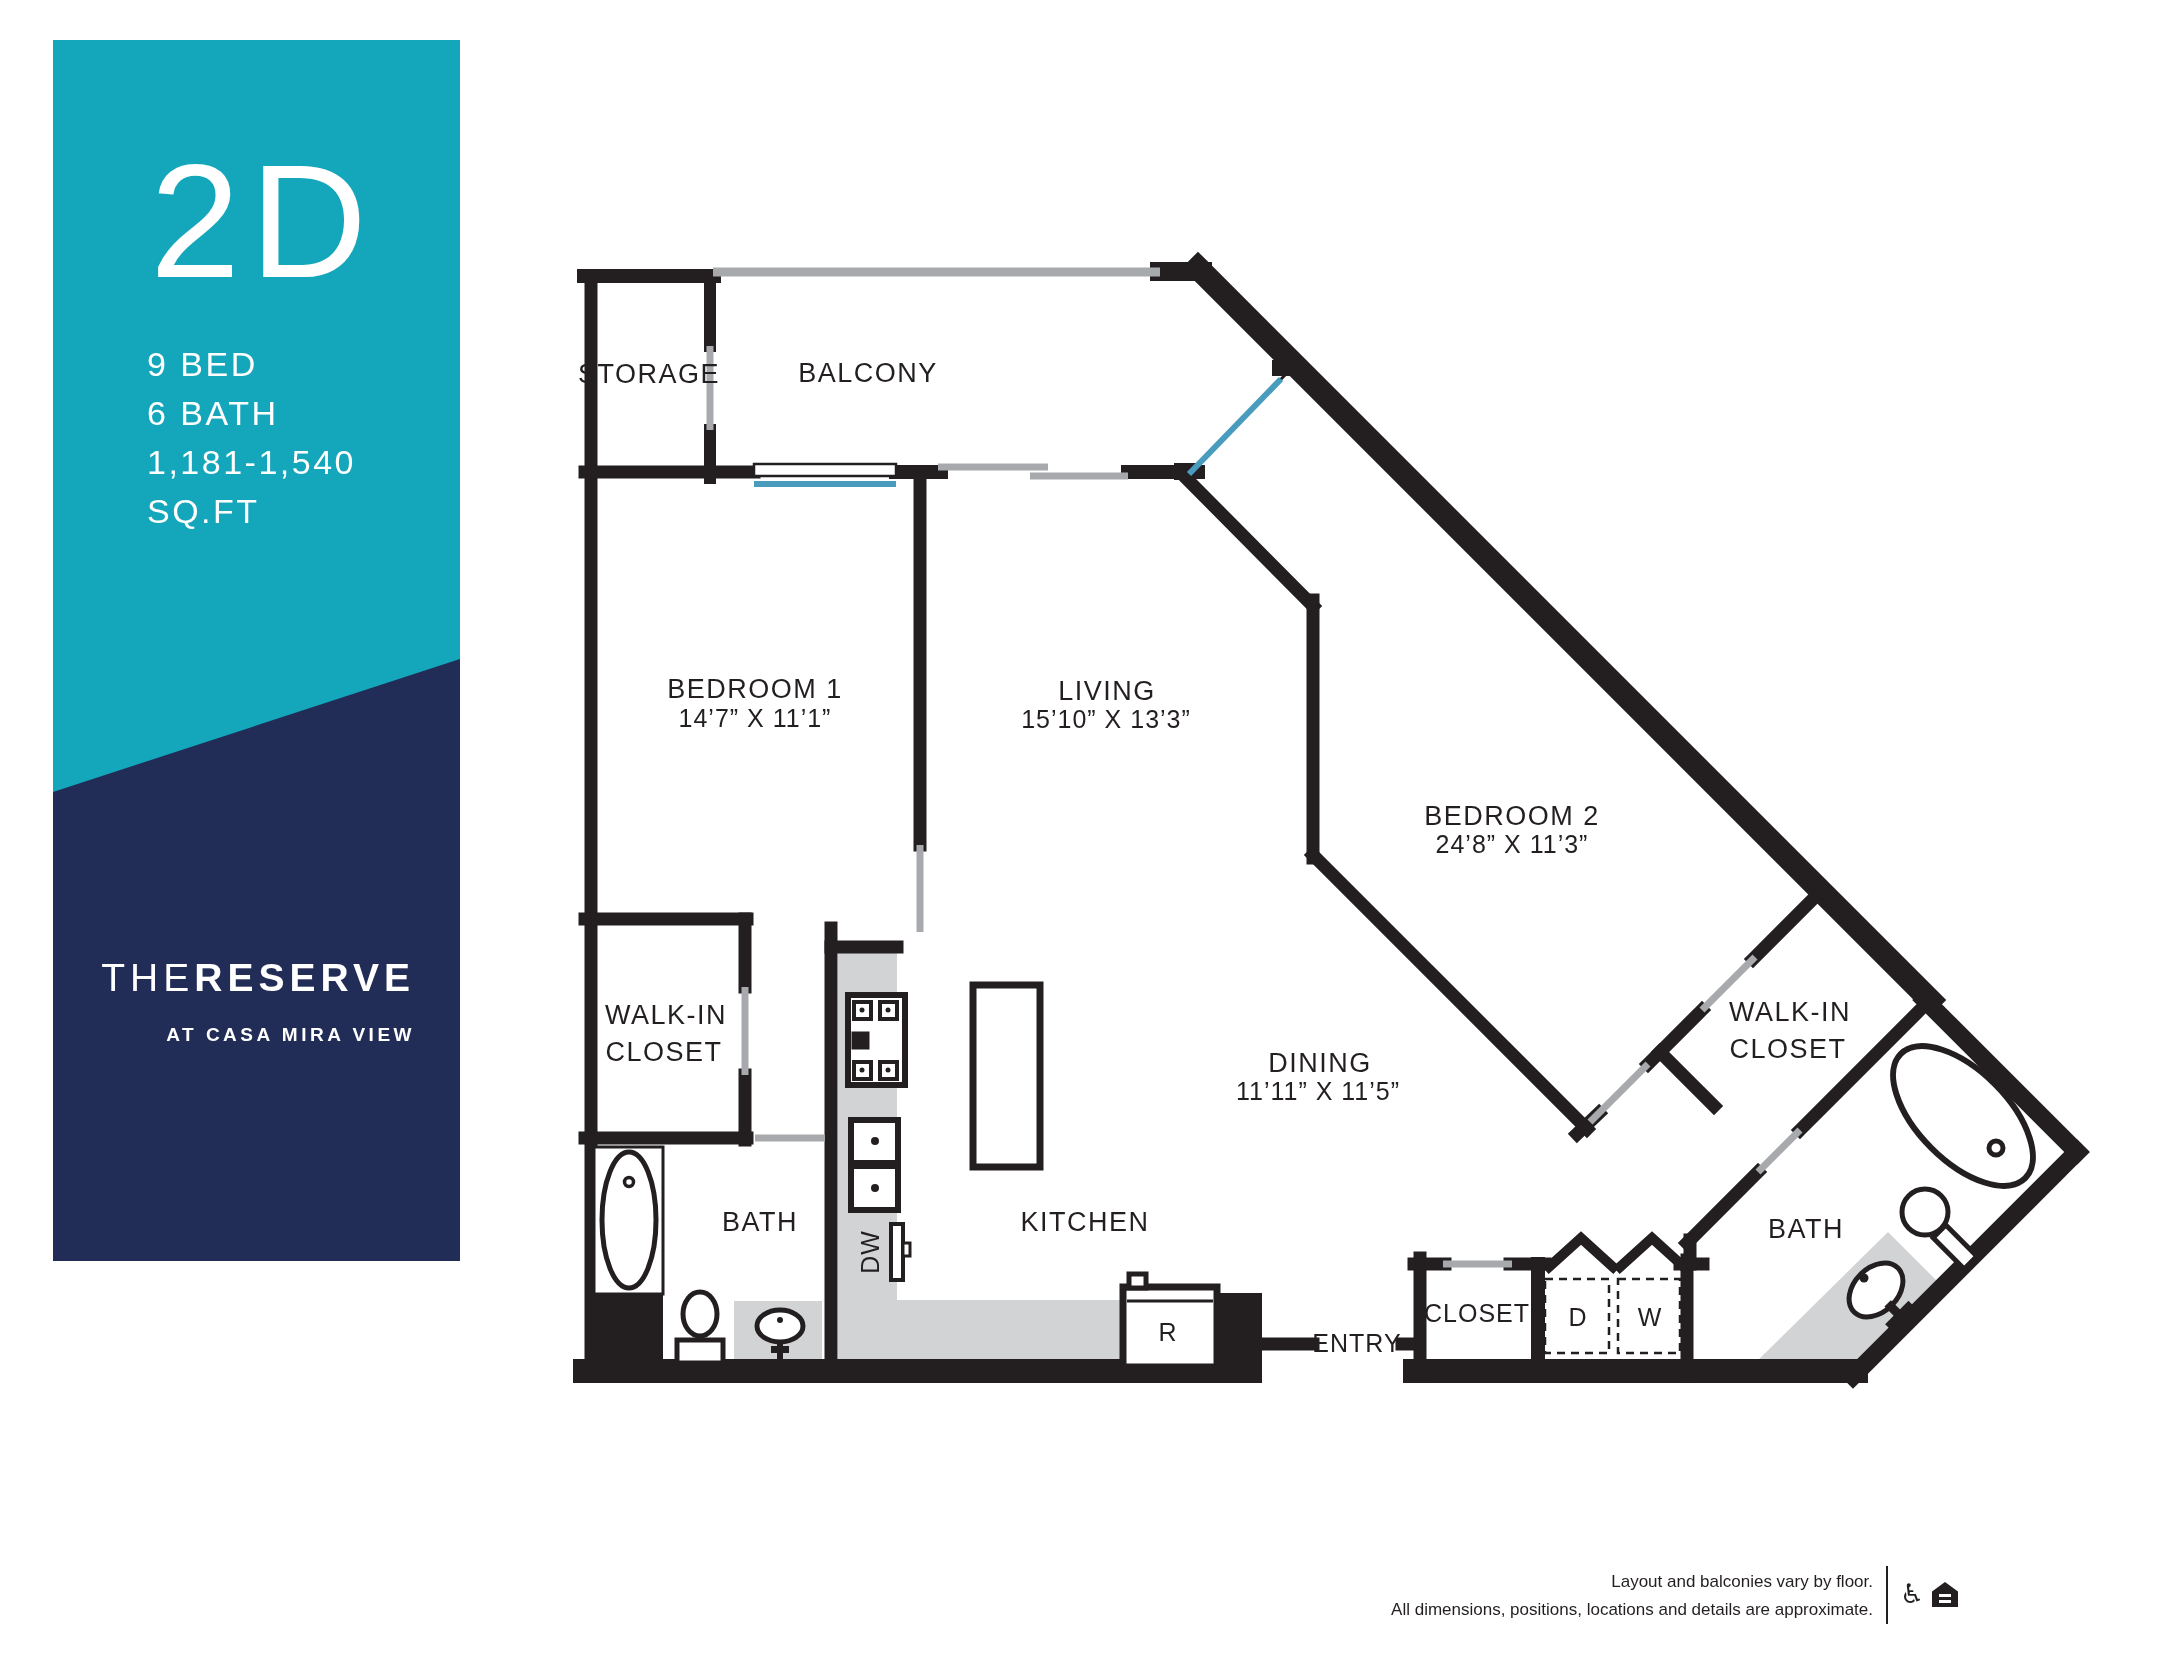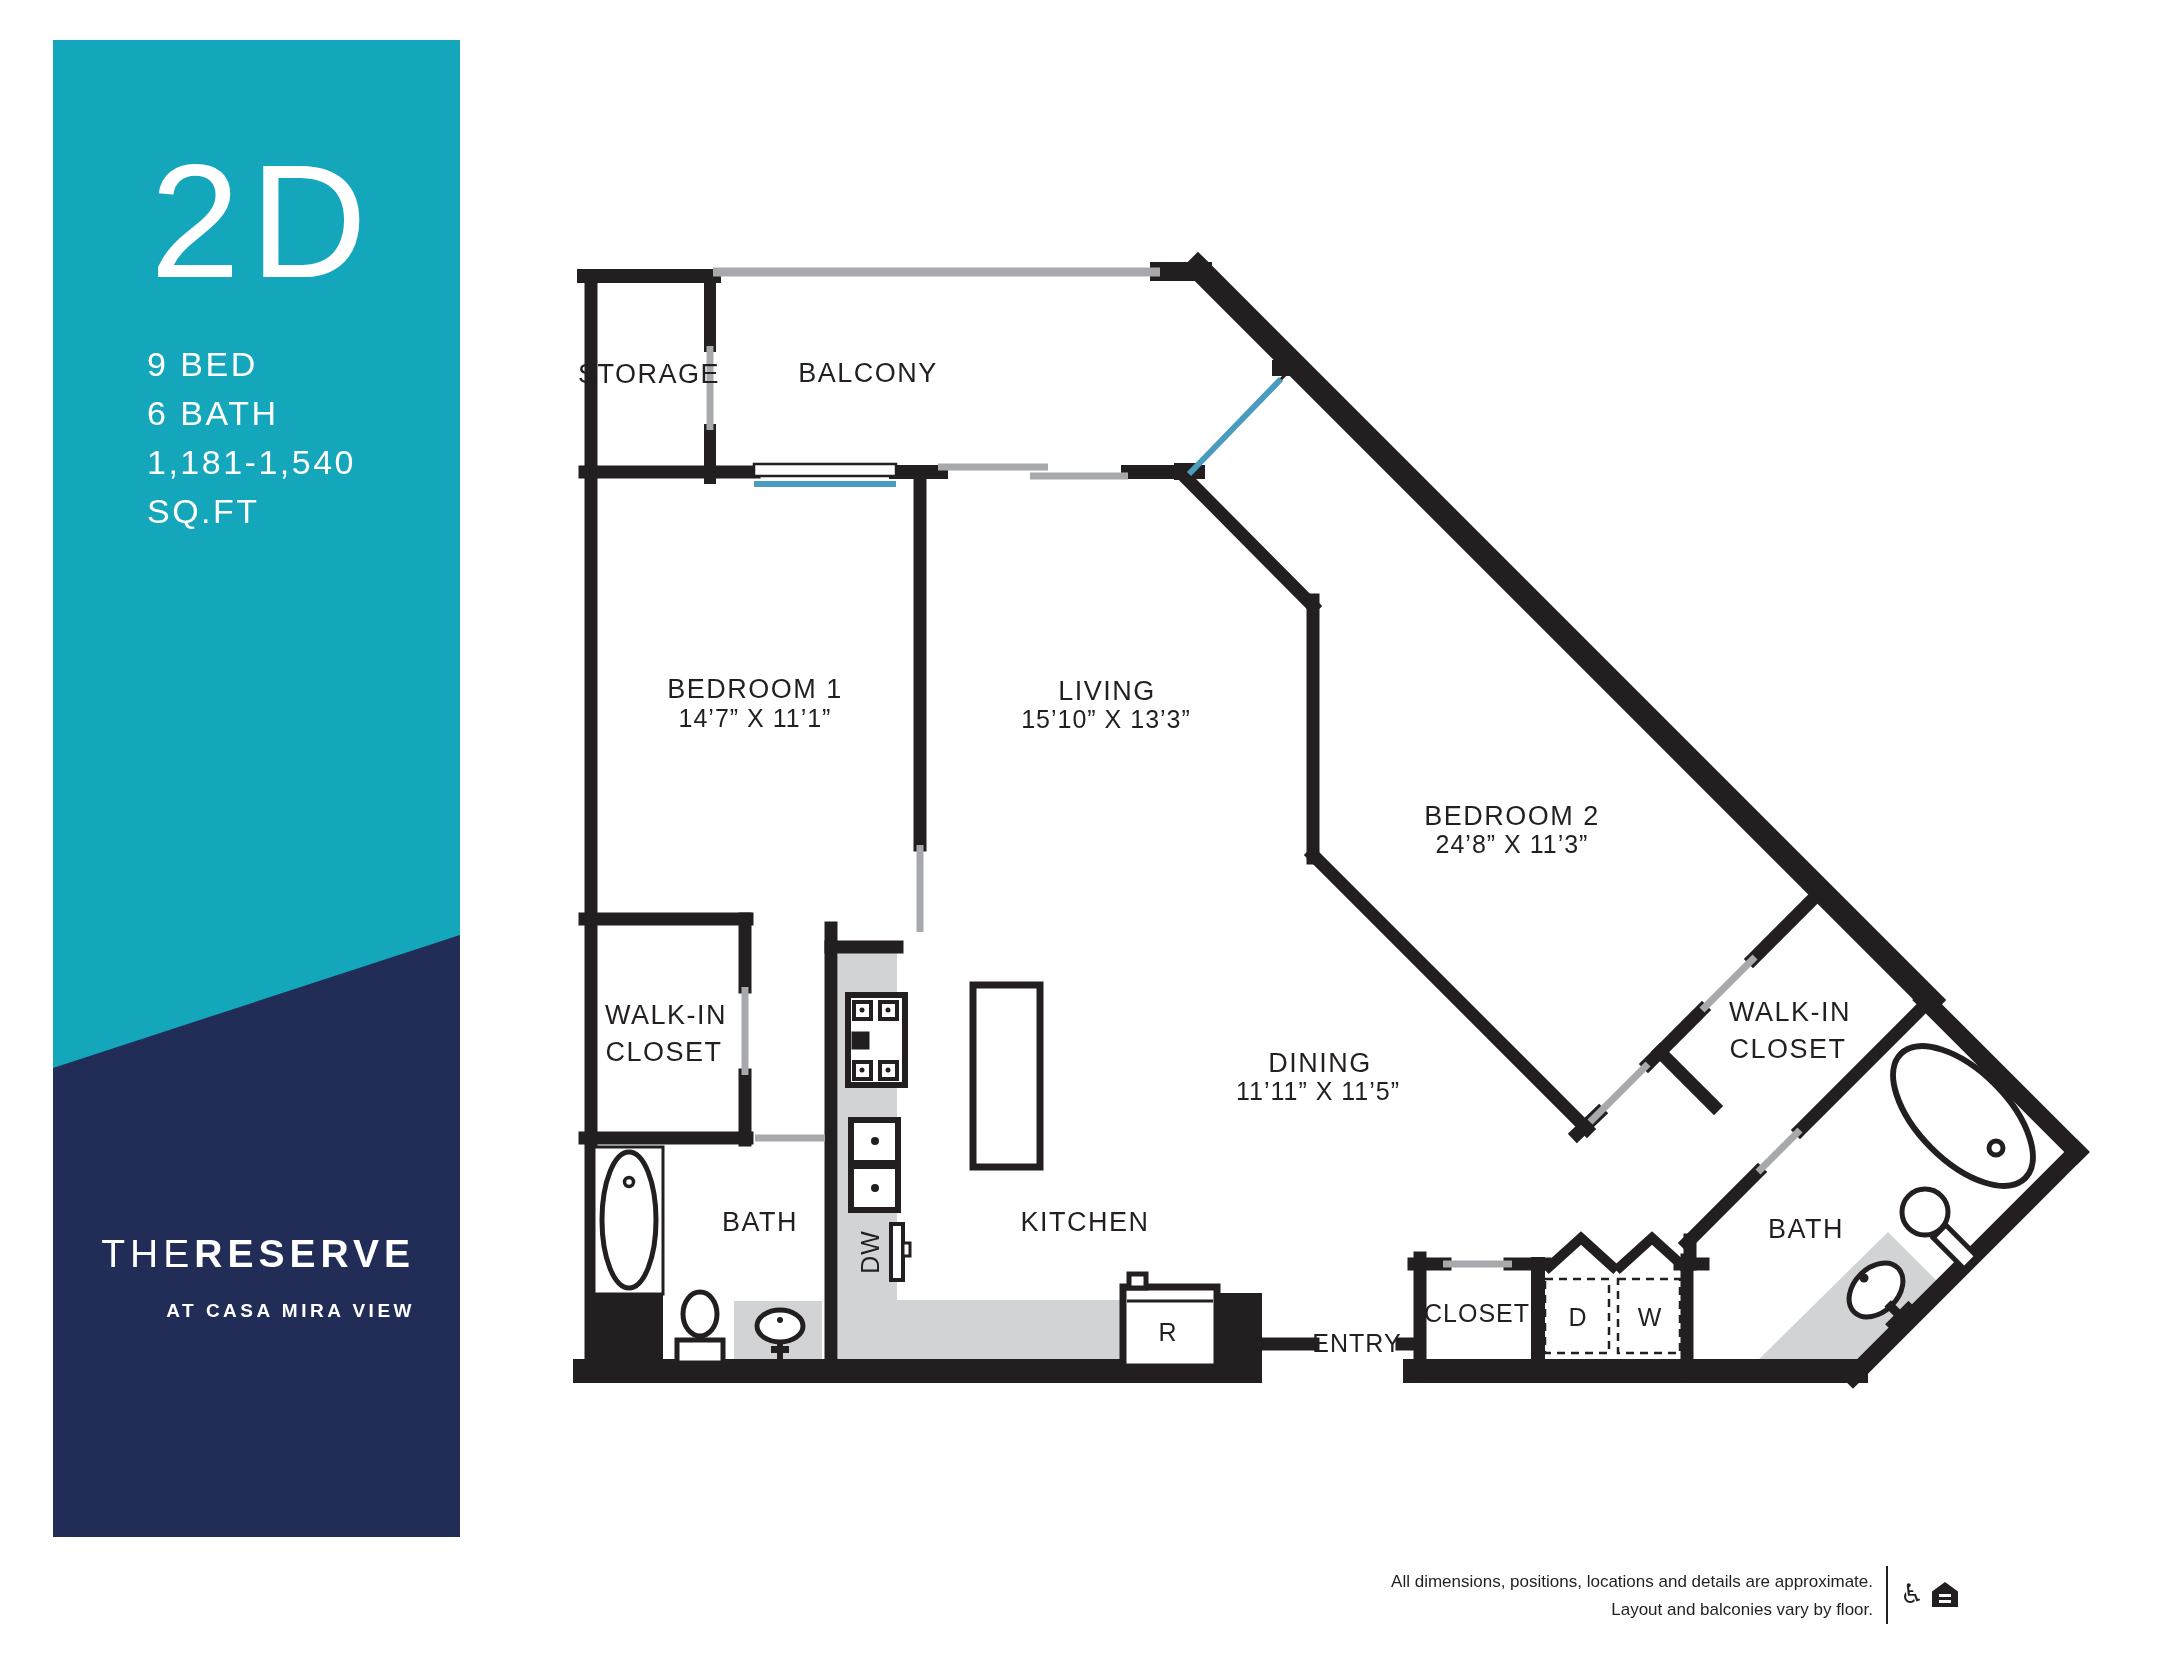--- a/index.html
+++ b/index.html
@@ -1,20 +1,20 @@
 <!DOCTYPE html>
 <html><head>
 <meta charset="utf-8">
 <style>
   html,body{margin:0;padding:0;background:#ffffff;}
   body{width:2163px;height:1663px;position:relative;font-family:"Liberation Sans",sans-serif;-webkit-font-smoothing:antialiased;}
   .page{position:absolute;inset:0;background:#fff;overflow:hidden;}
 
   
-  .sidebar{position:absolute;left:53px;top:40px;width:407px;height:1497px;background:#14a6ba;overflow:hidden;}
+  .sidebar{position:absolute;left:53px;top:40px;width:407px;height:1221px;background:#14a6ba;overflow:hidden;}
   .sidebar .navy{position:absolute;left:0;bottom:0;width:100%;height:602px;background:#212c57;
     clip-path:polygon(0 133px,407px 0,407px 602px,0 602px);}
   .plan-code{position:absolute;left:97px;top:100px;color:#fff;font-size:162px;font-weight:300;letter-spacing:10px;line-height:1;}
   .spec-list{position:absolute;left:94px;top:300px;color:#fff;font-weight:300;font-size:34px;letter-spacing:2.5px;line-height:49px;white-space:nowrap;}
   .brand{position:absolute;right:45px;bottom:215px;text-align:right;color:#fff;white-space:nowrap;}
   .brand .line1{font-size:39px;letter-spacing:5px;}
   .brand .the{font-weight:400;}
   .brand .reserve{font-weight:bold;}
   .brand .line2{font-size:19px;font-weight:bold;letter-spacing:3.5px;margin-top:24px;}
 
@@ -223,22 +223,22 @@
       <text class="small-label" x="1477" y="1322">CLOSET</text>
       <text class="small-label" x="1357" y="1352">ENTRY</text>
       <text class="small-label" x="1578" y="1326">D</text>
       <text class="small-label" x="1650" y="1326">W</text>
       <text class="small-label" x="1168" y="1341">R</text>
       <text class="small-label" x="870" y="1261" transform="rotate(-90 870 1252)">DW</text>
     </g>
   </svg>
 
   <div class="disclaimer">
+    <div>Layout and balconies vary by floor.</div>
     <div>All dimensions, positions, locations and details are approximate.</div>
-    <div>Layout and balconies vary by floor.</div>
   </div>
   <div class="footer-divider"></div>
   <div class="footer-icons">
     <span class="wheelchair">♿</span>
     <svg width="30" height="30" style="position:absolute;left:30px;top:2px;" viewBox="0 0 30 30">
       <path d="M15 2 L28 11.5 V27 H2 V11.5 Z" fill="#231f20"></path>
       <rect x="9" y="14" width="12" height="3" fill="#ffffff"></rect>
       <rect x="9" y="20" width="12" height="3" fill="#ffffff"></rect>
     </svg>
   </div>

